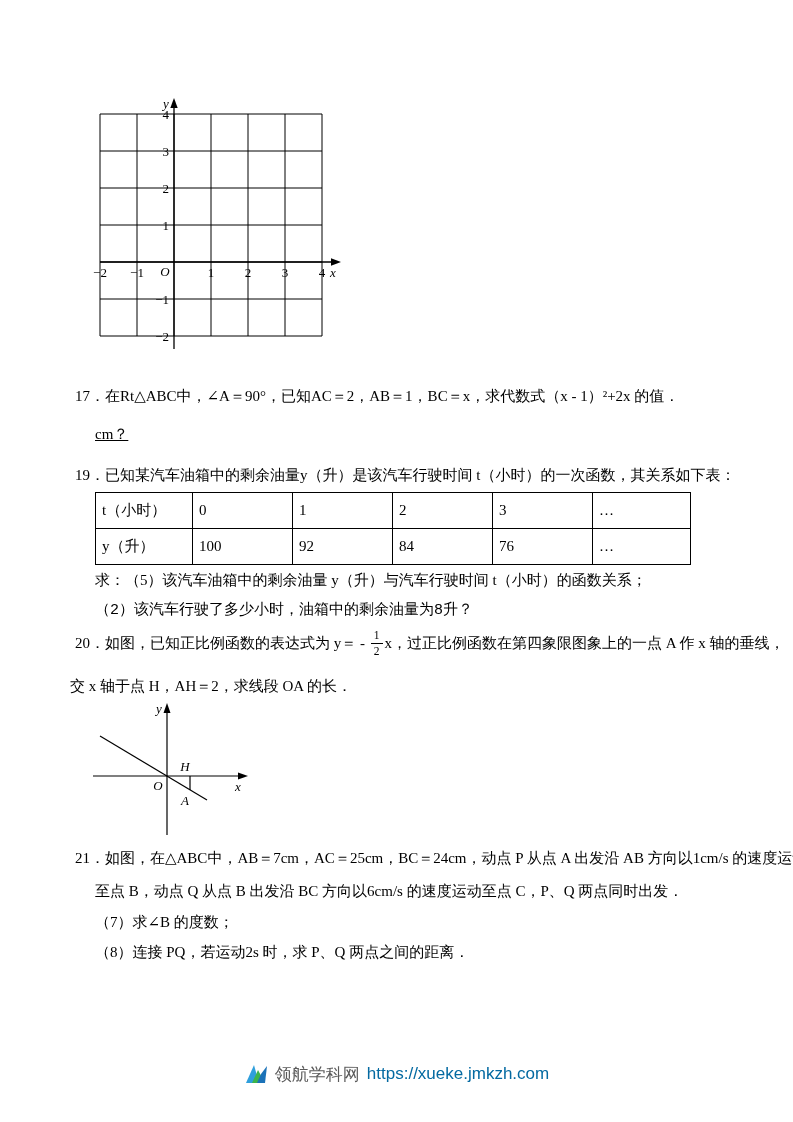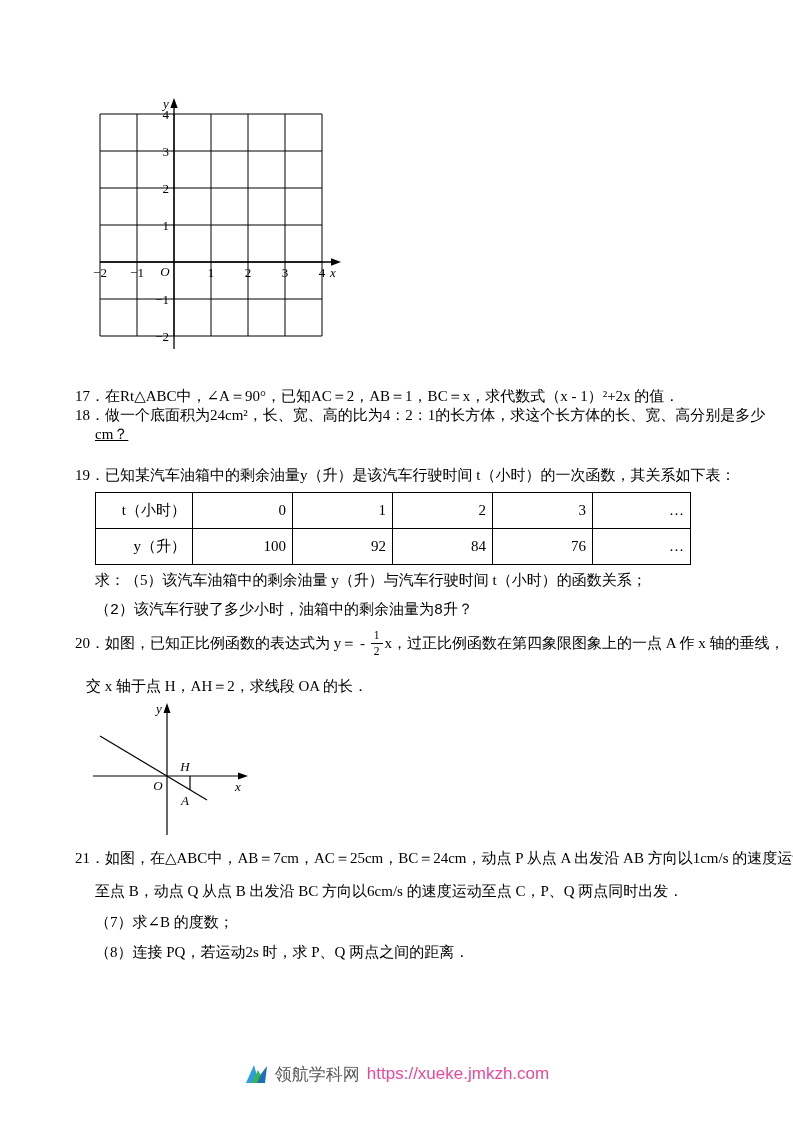--- a/index.html
+++ b/index.html
@@ -10,34 +10,34 @@
     color:#000;
     position:relative;
   }
   .page { position:absolute; left:0; top:0; width:793px; height:1122px; background:#fff; overflow:hidden; }
   .line { position:absolute; font-size:15px; line-height:1.45; white-space:nowrap; }
   .fig { position:absolute; }
   svg text { font-family:"Liberation Serif","DejaVu Serif",serif; font-size:13px; fill:#000; }
   svg .it { font-style:italic; }
   .q19-table { position:absolute; left:95px; top:492px; border-collapse:collapse; table-layout:fixed; }
   .q19-table td {
-    border:1px solid #000; height:36px; text-align:right;
+    border:1px solid #000; height:36px; text-align:left;
     font-size:15px; padding:0 6px; overflow:hidden;
   }
   .frac { display:inline-block; vertical-align:middle; text-align:center; line-height:1.1; font-size:11.5px; margin:0 2px; position:relative; top:-1px; }
   .frac .num { display:block; padding:0 3px 1px; border-bottom:1px solid #000; }
   .frac .den { display:block; padding:1px 3px 0; }
   .footer {
     position:absolute; left:0; top:1062px; width:793px;
     display:flex; justify-content:center; align-items:center; gap:7px;
     color:#5a5a5a; font-size:17px;
     font-family:"Liberation Sans","DejaVu Sans",sans-serif;
     text-align:center;
   }
-  .footer a { color:#ec4899; text-decoration:none; }
+  .footer a { color:#0369a1; text-decoration:none; }
 </style>
 </head>
 <body>
 
 <div class="page">
 
   <div class="fig" style="left:88px; top:96px;">
     <svg width="262" height="268" viewBox="0 0 262 268">
       <path d="M12 18V240 M49 18V240 M86 18V240 M123 18V240 M160 18V240 M197 18V240 M234 18V240
            M12 18H234 M12 55H234 M12 92H234 M12 129H234 M12 166H234 M12 203H234 M12 240H234" stroke="#000" stroke-width="1" fill="none"></path>
@@ -61,21 +61,20 @@
       <text x="81" y="60" text-anchor="end">3</text>
       <text x="81" y="97" text-anchor="end">2</text>
       <text x="81" y="134" text-anchor="end">1</text>
       <text x="81" y="208" text-anchor="end">−1</text>
       <text x="81" y="245" text-anchor="end">−2</text>
     </svg>
   </div>
 
   <div class="line" style="left:75px; top:370px;margin-top:16px;">17．在Rt△ABC中，∠A＝90°，已知AC＝2，AB＝1，BC＝x，求代数式（x - 1）²+2x 的值．</div>
 
-  <div class="line" style="left:75px; top:405px;">18．做一个底面积为24cm²，长、宽、高的比为4：2：1的长方体，求这个长方体的长、宽、高分别是多少</div>
   <div class="line" style="left:95px; top:424px;text-decoration:underline;">cm？</div>
 
   <div class="line" style="left:75px; top:465px;">19．已知某汽车油箱中的剩余油量y（升）是该汽车行驶时间 t（小时）的一次函数，其关系如下表：</div>
 
   <table class="q19-table">
     <colgroup>
       <col style="width:97px">
         <col style="width:100px">
         <col style="width:100px">
       <col style="width:100px">
@@ -101,21 +100,21 @@
     </tr>
   </tbody>
     </table>
 
   <div class="line" style="left:95px; top:570px;">求：（5）该汽车油箱中的剩余油量 y（升）与汽车行驶时间 t（小时）的函数关系；</div>
   <div class="line" style="left:95px; top:600px;font-family:Liberation Mono, monospace;">（2）该汽车行驶了多少小时，油箱中的剩余油量为8升？</div>
 
   <div class="line" style="left:75px; top:630px;">
     <span>20．如图，已知正比例函数的表达式为 y＝ - </span><span class="frac"><span class="num">1</span><span class="den">2</span></span><span>x，过正比例函数在第四象限图象上的一点 A 作 x 轴的垂线，</span>
   </div>
-  <div class="line" style="left:86px; top:676px;">交 x 轴于点 H，AH＝2，求线段 OA 的长．</div>
+  <div class="line" style="left:70px; top:676px;">交 x 轴于点 H，AH＝2，求线段 OA 的长．</div>
 
   <div class="fig" style="left:75px; top:700px;">
     <svg width="190" height="140" viewBox="0 0 190 140">
       <line x1="92" y1="135" x2="92" y2="9" stroke="#000" stroke-width="1.2"></line>
       <polygon points="92,3 88.5,13 95.5,13" fill="#000"></polygon>
       <line x1="18" y1="76" x2="167" y2="76" stroke="#000" stroke-width="1.2"></line>
       <polygon points="173,76 163,72.5 163,79.5" fill="#000"></polygon>
       <line x1="25" y1="36" x2="132" y2="100" stroke="#000" stroke-width="1.2"></line>
       <line x1="115" y1="76" x2="115" y2="90" stroke="#000" stroke-width="1.2"></line>
 

